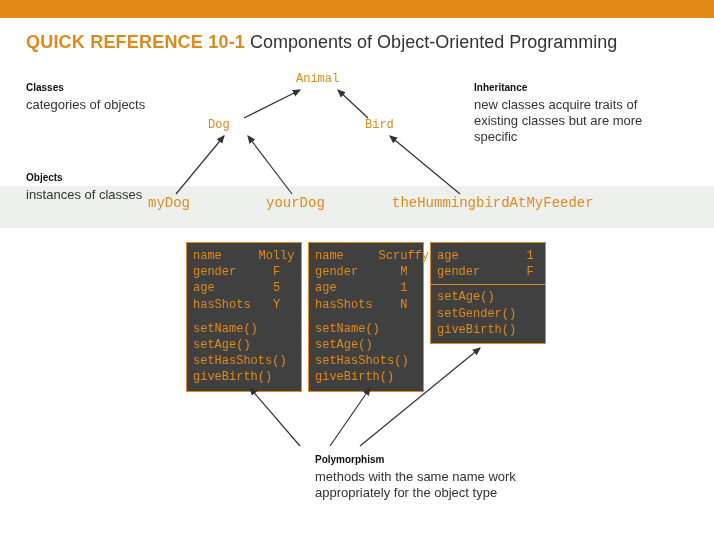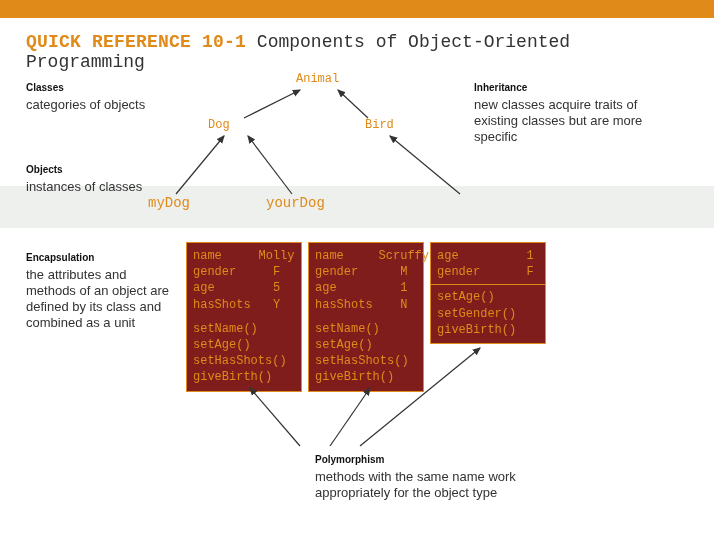--- a/index.html
+++ b/index.html
@@ -15,21 +15,20 @@
     height: 18px;
     background: #e08a1a;
   }
   .content {
     padding: 14px 26px 10px 26px;
     position: relative;
   }
   .title-row {
     font-size: 18px;
     margin-bottom: 10px;
-    font-family: Liberation Mono, monospace;
   }
   .title-ref {
     color: #e08a1a;
     font-weight: bold;
     letter-spacing: 0.2px;
   }
   .title-text {
     color: #333;
     font-weight: normal;
   }
@@ -74,21 +73,21 @@
     z-index: 2;
     text-align: right;
   }
   .obj-box {
     position: absolute;
     border: 1px solid #e08a1a;
     font-family: "Courier New", monospace;
     font-size: 12px;
     color: #e08a1a;
     padding: 5px 6px 5px 6px;
-    background: #7f1d1d;
+    background: #404040;
     z-index: 2;
     line-height: 1.35;
   }
   .obj-box .divider {
     border-top: 1px solid #e08a1a;
     margin: 4px -6px 4px -6px;
   }
   .obj-box table { border-collapse: collapse; width: 100%; }
   .obj-box td { padding: 0; }
   .obj-box td.v { text-align: center; padding-left: 6px; }
@@ -105,35 +104,32 @@
   </div>
 
   <div class="objects-band"></div>
 
   <div class="node-class" style="left:296px; top:54px;">Animal</div>
   <div class="node-class" style="left:208px; top:100px;text-align:right;">Dog</div>
   <div class="node-class" style="left:365px; top:100px;">Bird</div>
 
   <div class="obj-name" style="left:148px; top:177px;">myDog</div>
   <div class="obj-name" style="left:266px; top:177px;">yourDog</div>
+  <div class="obj-name" style="left:392px; top:177px;">theHummingbirdAtMyFeeder</div>
 
   <div class="label-block" style="left:26px; top:64px; width:120px;">
     <div class="hd">Classes</div>
     <div>categories of objects</div>
   </div>
 
-  <div class="label-block" style="left:26px; top:146px; width:120px;">
+  <div class="label-block" style="left:26px; top:154px; width:120px;">
     <div class="hd">Objects</div>
     <div>instances of classes</div>
   </div>
 
-  <div class="label-block" style="left:26px; top:234px; width:150px;">
-    <div class="hd">Encapsulation</div>
-    <div>the attributes and methods of an object are defined by its class and combined as a unit</div>
-  </div>
 
   <div class="label-block" style="left:474px; top:64px; width:210px;">
     <div class="hd">Inheritance</div>
     <div>new classes acquire traits of existing classes but are more specific</div>
   </div>
 
   <div class="label-block" style="left:286px; top:436px; width:260px;margin-left:29px;">
     <div class="hd">Polymorphism</div>
     <div>methods with the same name work appropriately for the object type</div>
   </div>

